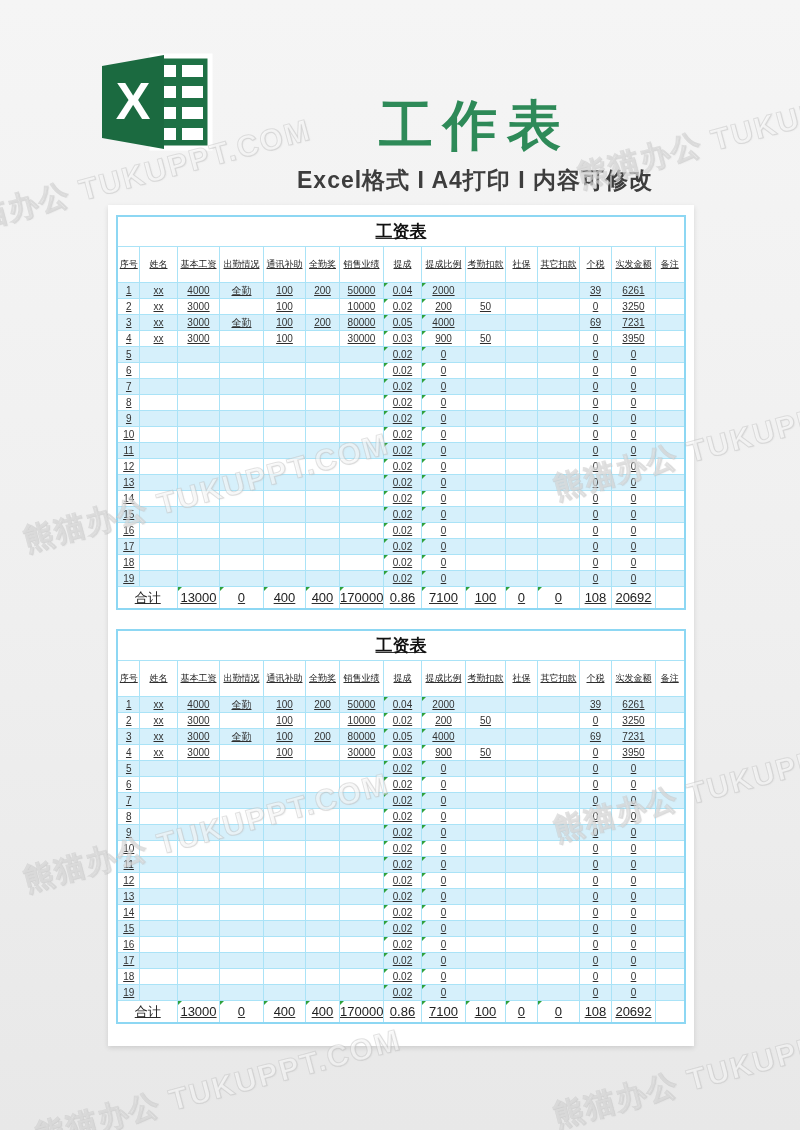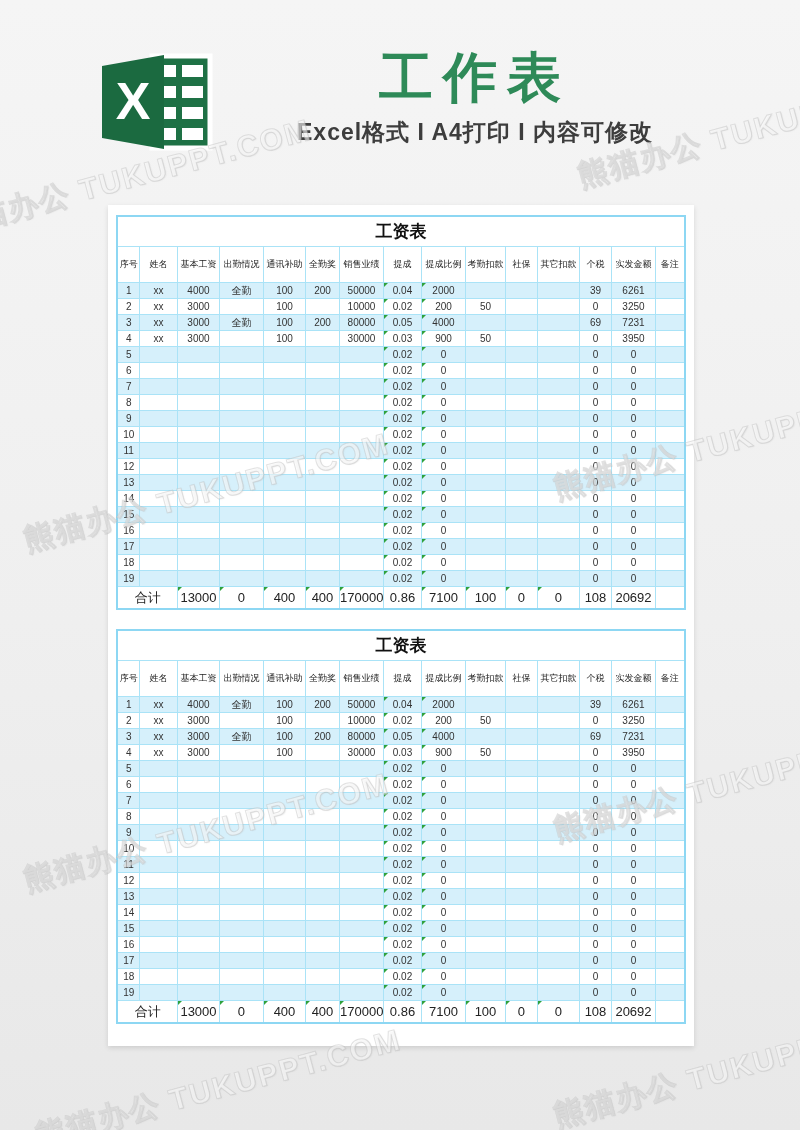--- a/index.html
+++ b/index.html
@@ -22,35 +22,35 @@
   .wm2{left:572px;top:108px;}
   .wm3{left:18px;top:472px;}
   .wm4{left:548px;top:420px;}
   .wm5{left:18px;top:812px;}
   .wm6{left:548px;top:762px;}
   .wm7{left:30px;top:1068px;}
   .wm8{left:548px;top:1048px;}
   
   .header{position:absolute;left:100px;top:40px;width:600px;height:135px;}
   .logo{position:absolute;left:2px;top:12px;width:112px;height:100px;}
-  .header-text{margin-left:150px;text-align:center;}
+  .header-text{margin-left:150px;text-align:center;margin-top:48px;}
   .main-title{
     font-size:54px;font-weight:bold;color:#2e8a58;
     line-height:62px;letter-spacing:10px;padding-top:6px;
   }
   .subtitle{
     margin-top:9px;font-size:23px;font-weight:bold;color:#3d3d3d;
     letter-spacing:1px;line-height:30px;
   }
   
   .panel{
     position:absolute;left:108px;top:205px;width:586px;height:841px;
     background:#ffffff;box-shadow:0 2px 5px rgba(0,0,0,0.12);z-index:2;
   }
-  .table-slot{padding-top:10px;}
+  .table-slot{padding-top:10px;text-decoration:underline;}
   .table-slot.gap{padding-top:19px;}
   
   table.sheet{
     border-collapse:collapse;table-layout:fixed;width:567px;margin:0 auto;
     border:2px solid #8dd7f3;background:#ffffff;
   }
   .sheet th,.sheet td{
     border:1px solid #aae3f7;text-align:center;vertical-align:middle;
     padding:0;overflow:hidden;position:relative;
     font-family:"Liberation Sans","DejaVu Sans",sans-serif;

